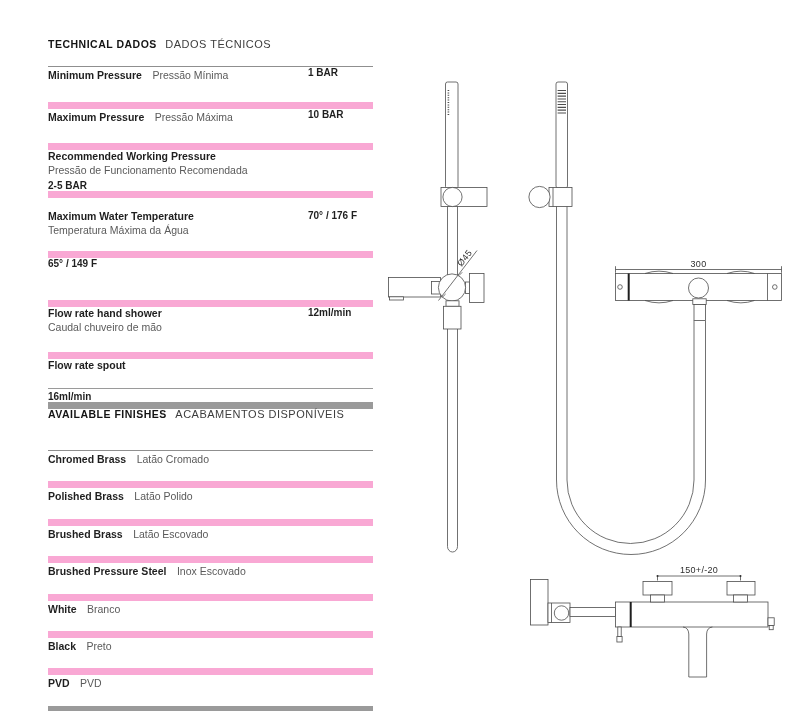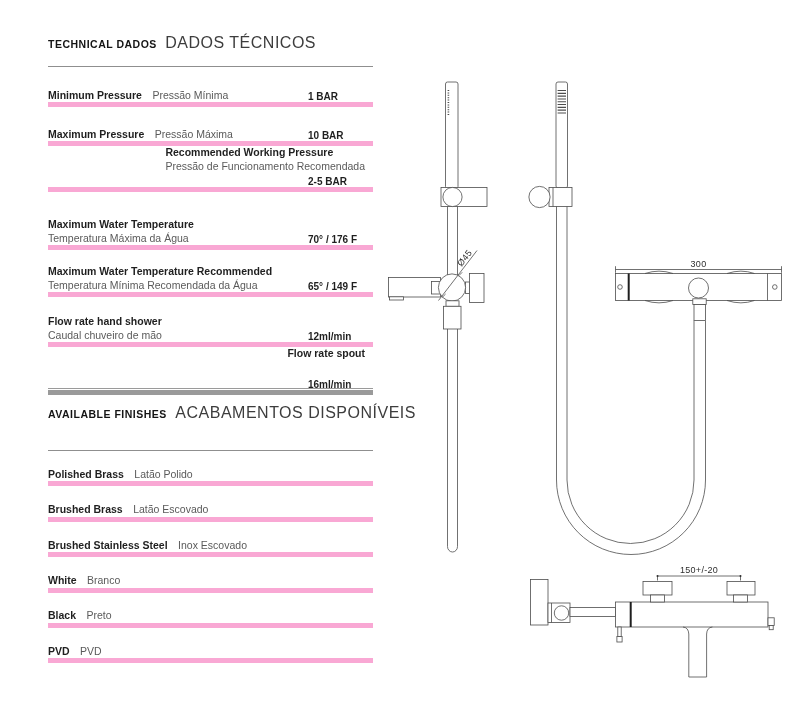--- a/index.html
+++ b/index.html
@@ -5,22 +5,22 @@
   html,body{margin:0;padding:0;background:#fff;}
   .page{position:relative;width:800px;height:711px;background:#fff;overflow:hidden;
         font-family:"Liberation Sans",sans-serif;color:#1f1f1f;}
   .section{position:absolute;left:48px;width:325px;}
   .sec-head{border-bottom:1px solid #8f8f8f;white-space:nowrap;}
   .tech{top:33px;}
   .tech .sec-head{padding:1px 0 14px;}
   .fin{top:388px;border-top:1px solid #9a9a9a;}
   .fin .sec-head{padding:15px 0 28px;}
   .h-en{font-weight:700;font-size:10.5px;letter-spacing:.5px;color:#141414;}
-  .h-pt{font-size:16px;letter-spacing:.5px;color:#3d3d3d;margin-left:4px;}
-  .trow{display:flex;align-items:flex-end;border-bottom:5px solid #f9a8d4;}
+  .h-pt{font-size:11px;letter-spacing:.5px;color:#3d3d3d;margin-left:4px;}
+  .trow{display:flex;align-items:flex-start;border-bottom:7px solid #f9a8d4;}
   .cell-l{flex:1;padding-right:8px;line-height:13.5px;}
   .cell-v{width:65px;font-weight:700;font-size:10px;white-space:nowrap;}
   .en{font-weight:700;font-size:10.5px;color:#1f1f1f;}
   .pt{font-size:10.5px;color:#5a5a5a;margin-left:6px;}
   .tech .trow:nth-child(1){height:35px;}
   .tech .trow:nth-child(2){height:34px;}
   .tech .trow:nth-child(3){height:41px;flex-direction:column;}
   .tech .trow:nth-child(4){height:41px;margin-top:12px;}
   .tech .trow:nth-child(5){height:42px;}
   .tech .trow:nth-child(6){height:45px;}
@@ -70,24 +70,20 @@
         <div class="cell-v">2-5 BAR</div>
       </div>
         <div class="trow">
         <div class="cell-l">
           <span class="en">Maximum Water Temperature</span>
           <span class="pt">Temperatura Máxima da Água</span>
         </div>
         <div class="cell-v">70° / 176 F</div>
       </div>
         <div class="trow">
-        <div class="cell-l">
-          <span class="en">Maximum Water Temperature Recommended</span>
-          <span class="pt">Temperatura Mínima Recomendada da Água</span>
-        </div>
         <div class="cell-v">65° / 149 F</div>
       </div>
         <div class="trow">
         <div class="cell-l">
           <span class="en">Flow rate hand shower</span>
           <span class="pt">Caudal chuveiro de mão</span>
         </div>
         <div class="cell-v">12ml/min</div>
       </div>
         <div class="trow">
@@ -99,35 +95,41 @@
       </div>
   </section>
 
   <section class="section fin">
     <div class="sec-head">
       <span class="h-en">AVAILABLE FINISHES</span>
       <span class="h-pt">ACABAMENTOS DISPONÍVEIS</span>
     </div>
     <div>
 
+    <div class="trow">
+        <div class="cell-l">
+          <span class="en">Chromed Brass</span>
+          <span class="pt">Latão Cromado</span>
+        </div>
+      </div>
         <div class="trow">
         <div class="cell-l">
           <span class="en">Polished Brass</span>
           <span class="pt">Latão Polido</span>
         </div>
       </div>
         <div class="trow">
         <div class="cell-l">
           <span class="en">Brushed Brass</span>
           <span class="pt">Latão Escovado</span>
         </div>
       </div>
         <div class="trow">
         <div class="cell-l">
-          <span class="en">Brushed Stainless Steel</span>
+          <span class="en">Brushed Pressure Steel</span>
           <span class="pt">Inox Escovado</span>
         </div>
       </div>
         <div class="trow">
         <div class="cell-l">
           <span class="en">White</span>
           <span class="pt">Branco</span>
         </div>
       </div>
         <div class="trow">

